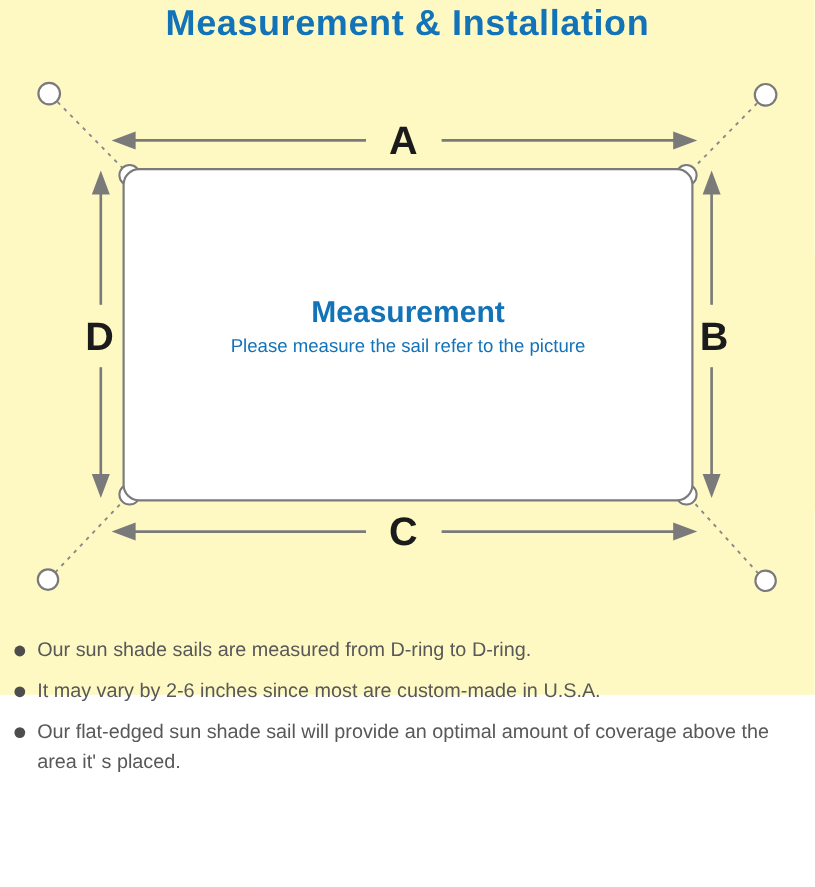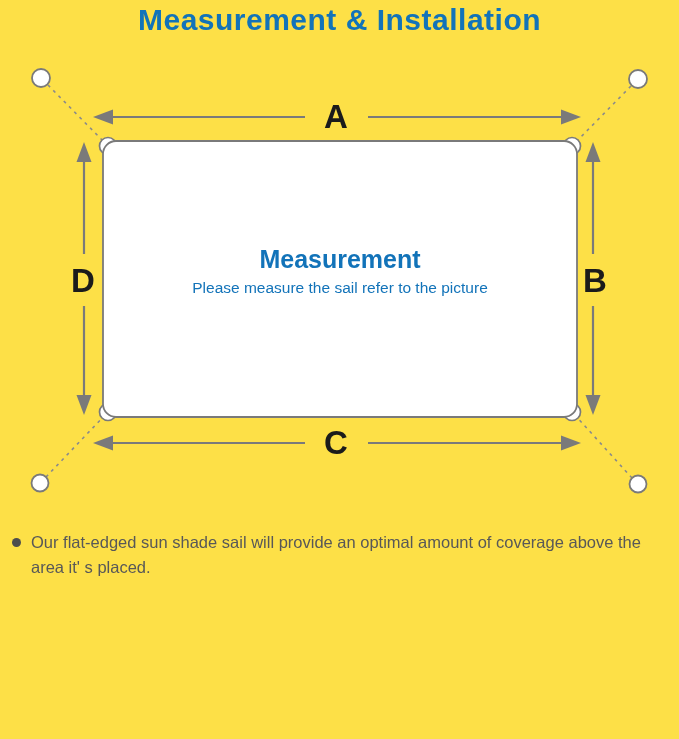--- a/index.html
+++ b/index.html
@@ -7,22 +7,22 @@
     padding: 0;
     background: #ffffff;
     width: 679px;
     height: 739px;
     overflow: hidden;
     font-family: "Liberation Sans", sans-serif;
   }
   .page {
     position: relative;
     width: 679px;
-    height: 739px;
-    background: #fde047;
+    height: 579px;
+    background: #fef9c3;
   }
   .page-title {
     position: absolute;
     top: 0;
     left: 0;
     right: 0;
     margin: 0;
     padding-top: 3px;
     text-align: center;
     font-size: 30px;
@@ -146,17 +146,25 @@
     <text class="dim-label" x="336" y="399" text-anchor="middle">C</text>
     <text class="dim-label" x="83" y="237" text-anchor="middle">D</text>
 
     <text class="center-heading" x="340" y="213" text-anchor="middle">Measurement</text>
     <text class="center-subtext" x="340" y="238" text-anchor="middle">Please measure the sail refer to the picture</text>
   </svg>
 
   <ul class="notes-list">
     <li class="note-item">
       <span class="bullet-dot"></span>
+      <span class="note-text">Our sun shade sails are measured from D-ring to D-ring.</span>
+    </li>
+    <li class="note-item">
+      <span class="bullet-dot"></span>
+      <span class="note-text">It may vary by 2-6 inches since most are custom-made in U.S.A.</span>
+    </li>
+    <li class="note-item">
+      <span class="bullet-dot"></span>
       <span class="note-text">Our flat-edged sun shade sail will provide an optimal amount of coverage above the area it' s placed.</span>
     </li>
   </ul>
 
 </div>
 
 </body></html>

